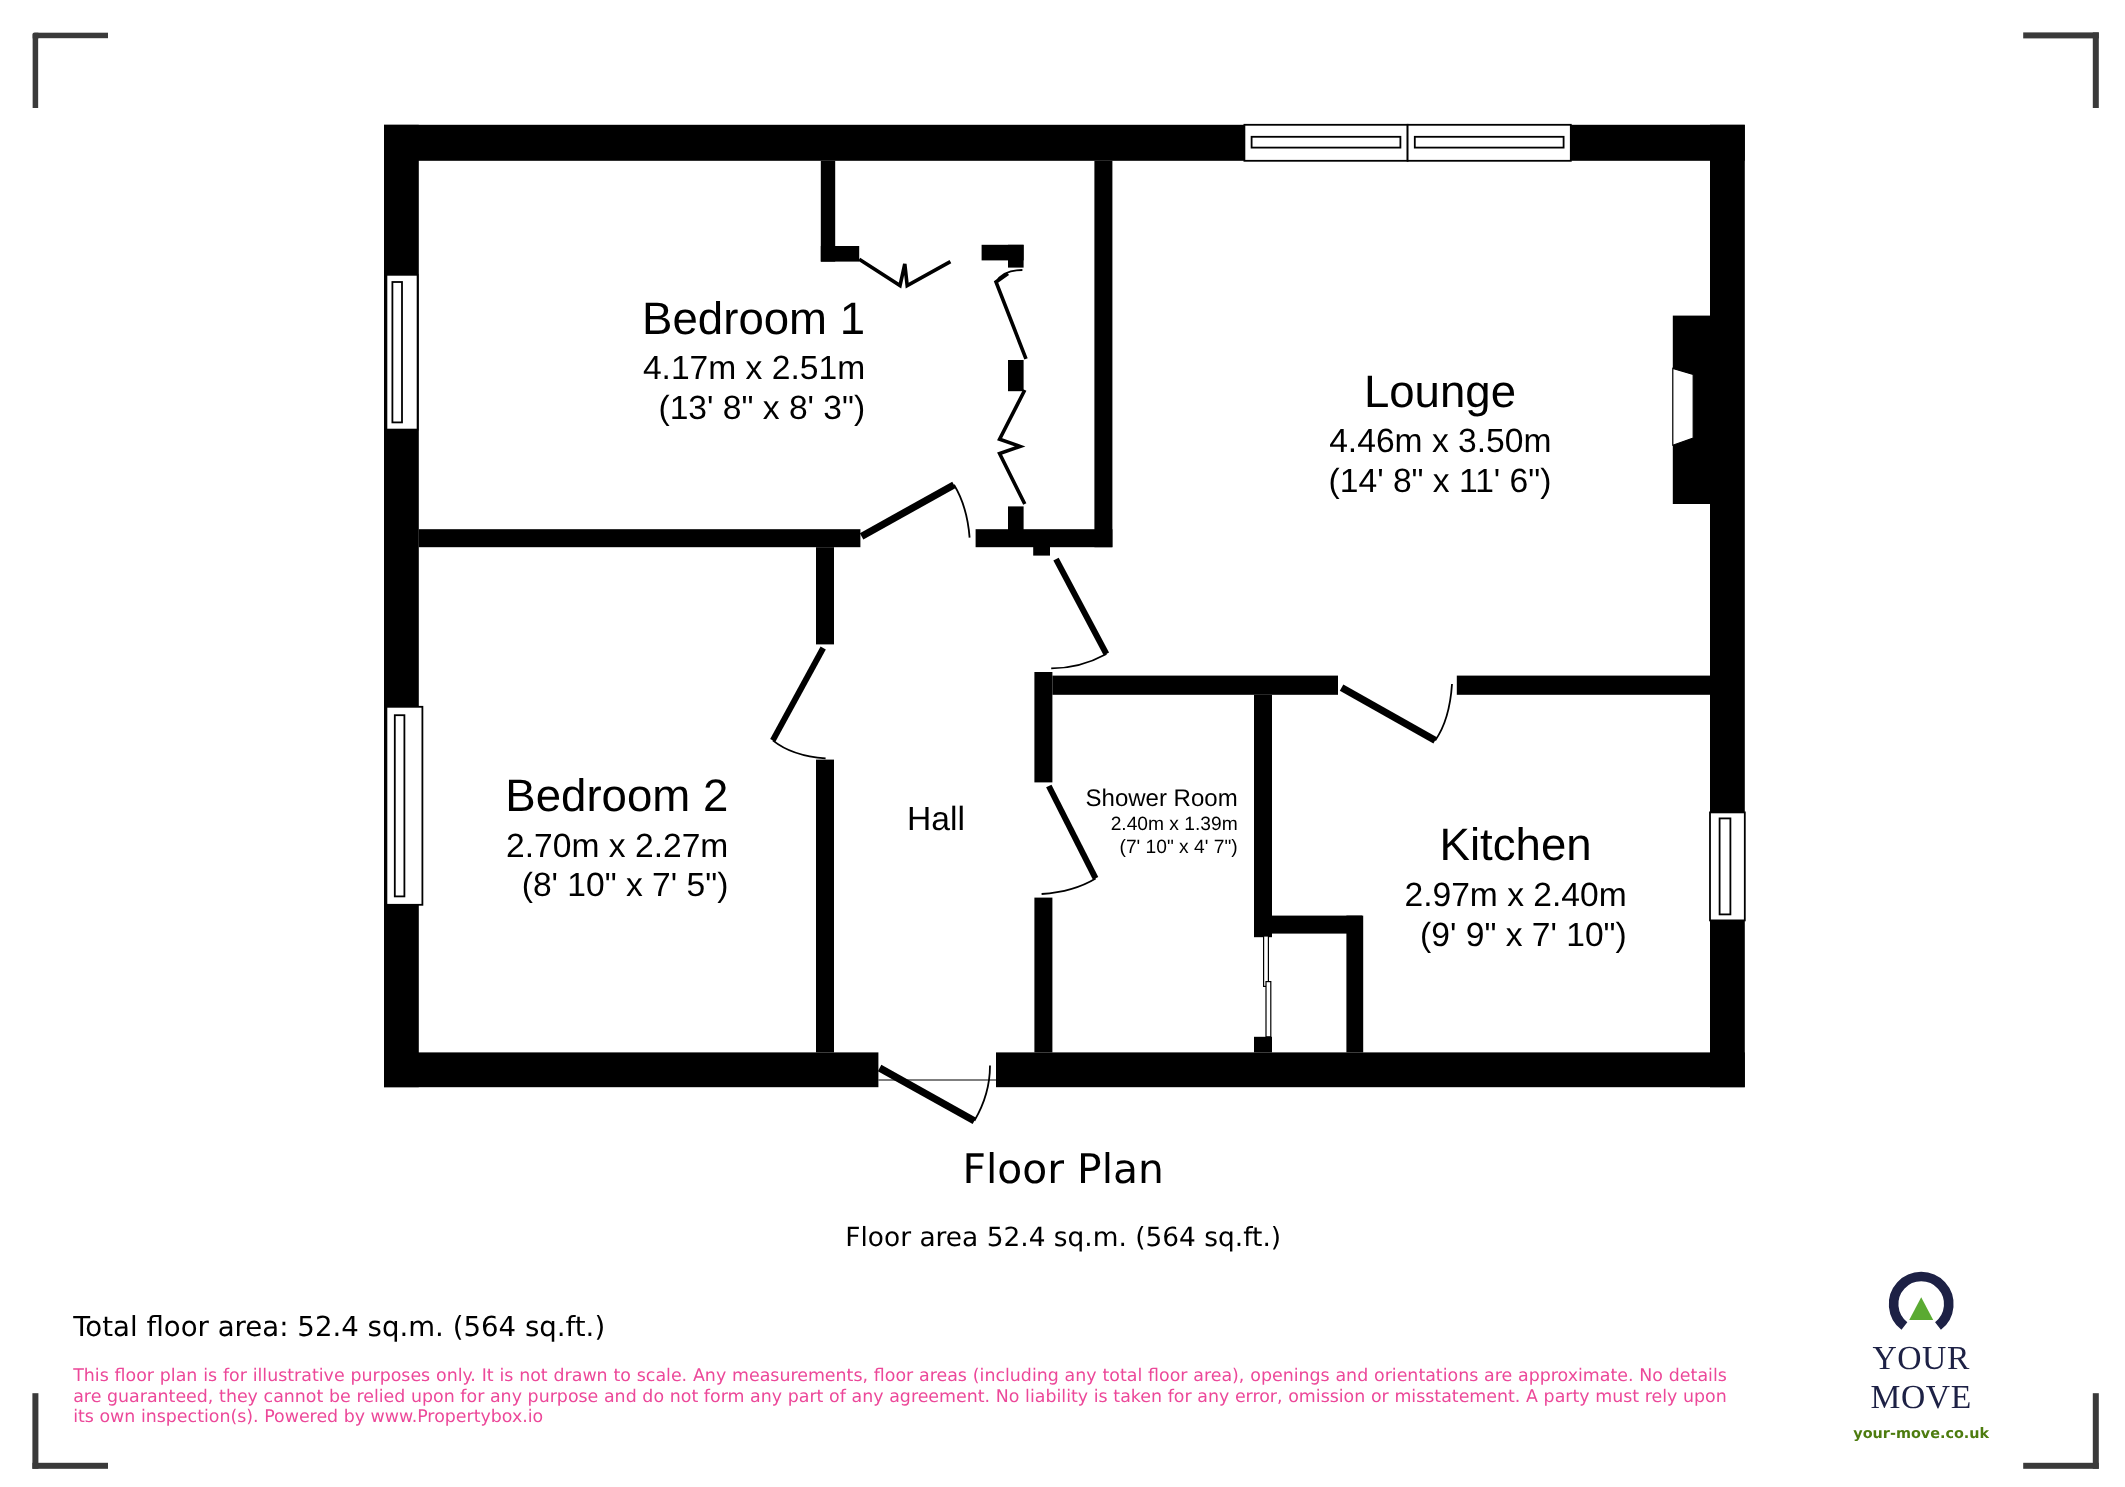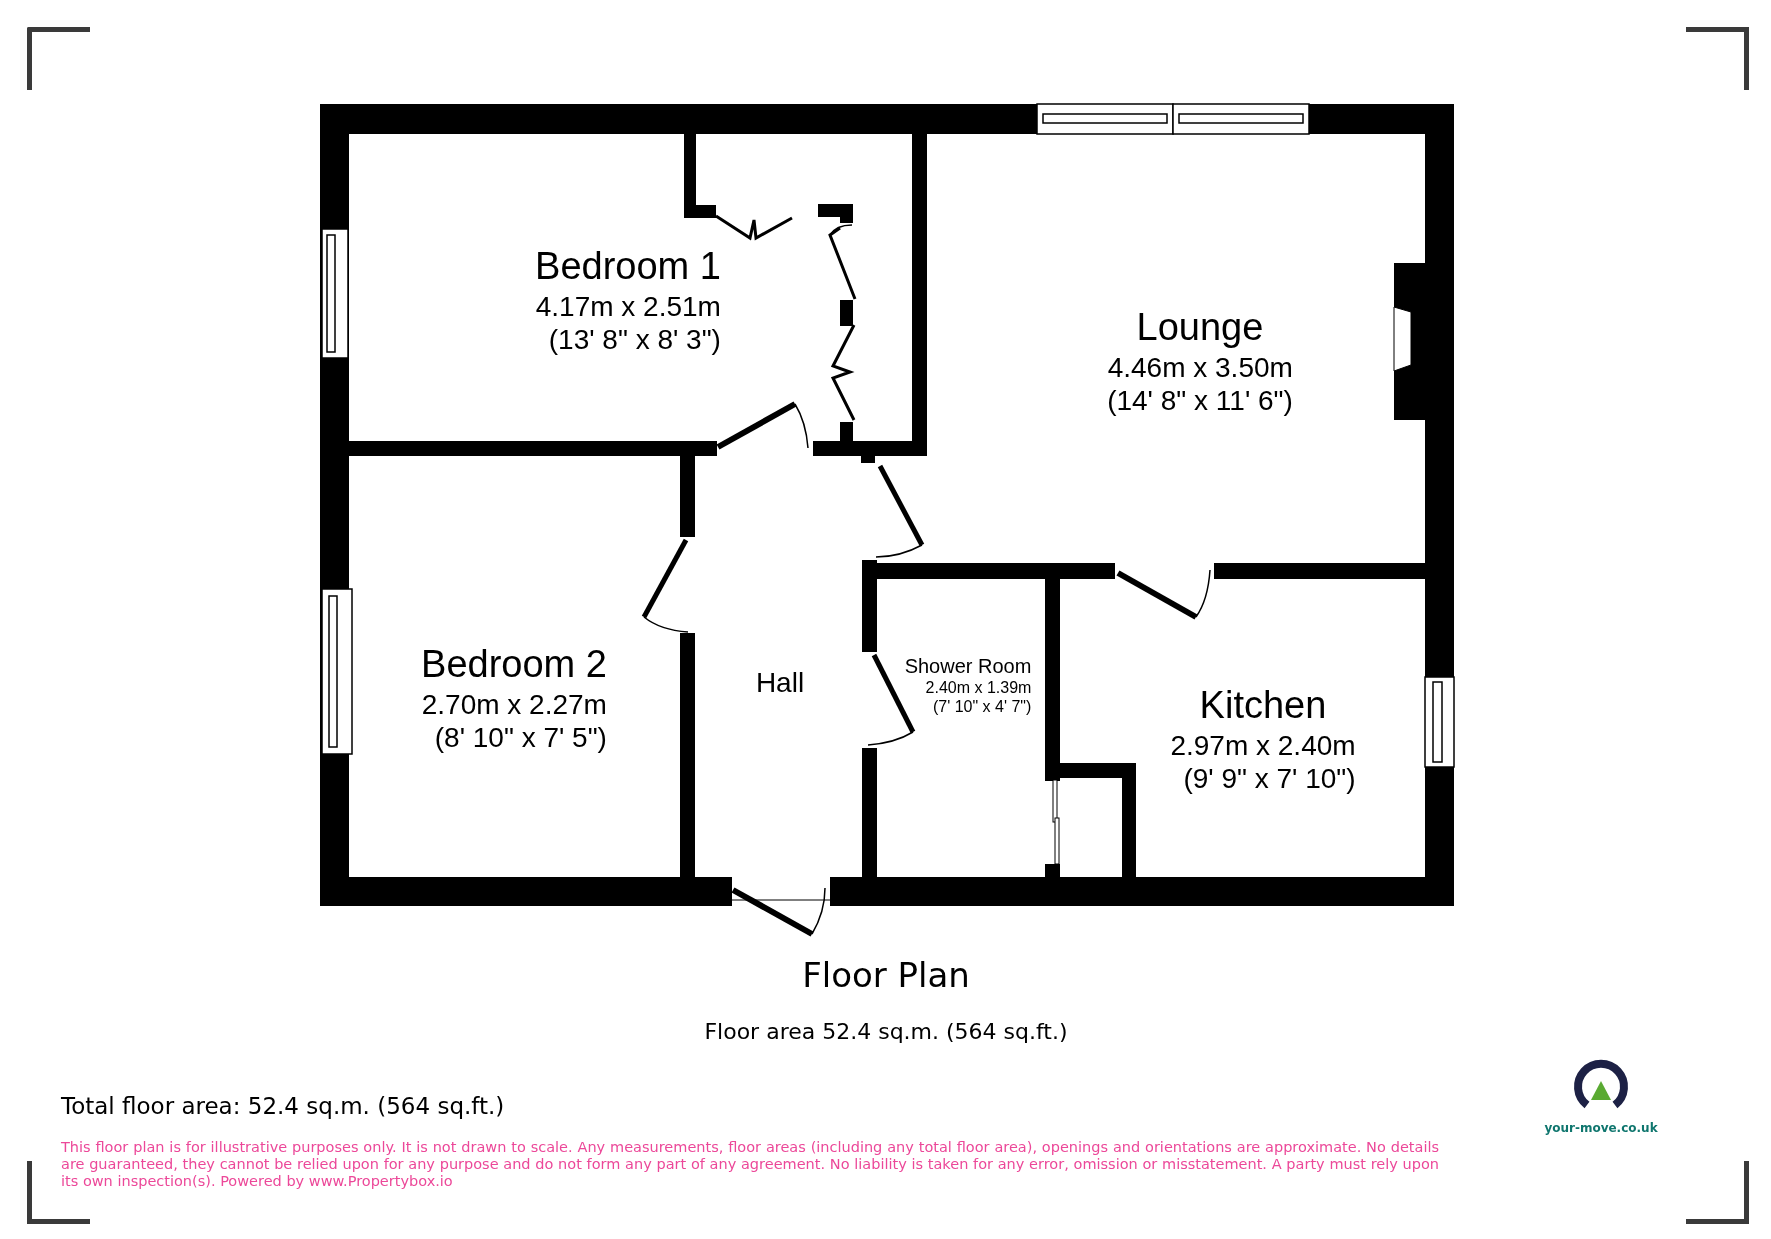--- a/index.html
+++ b/index.html
@@ -16,21 +16,21 @@
   .room-label.small .name { font-size:20px; }
   .room-label.small .dim { font-size:16px; }
   .room-label.hall .name { font-size:28px; }
   .plan-title { position:absolute; left:886px; top:955px; transform:translateX(-50%); font-size:34px; font-family:"DejaVu Sans", sans-serif; white-space:nowrap; }
   .plan-area { position:absolute; left:886px; top:1003px; transform:translateX(-50%); font-size:22px; white-space:nowrap;margin-top:16px; }
   .total-area { position:absolute; left:61px; top:1093px; font-size:23px; font-family:"DejaVu Sans", sans-serif; }
   .disclaimer { position:absolute; left:61px; top:1139px; width:1378px; font-size:14.5px; line-height:17px; color:#ec4899; font-family:"DejaVu Sans", sans-serif; text-align:justify; }
   .logo { position:absolute; left:1516px; top:1055px; width:170px; text-align:center; }
   .logo .mark { width:60px; height:60px; margin:0 auto; display:block; }
   .logo .brand { font-family:"Liberation Serif", serif; font-size:28px; color:#1d2145; letter-spacing:0.5px; display:block; margin-top:2px; }
-  .logo .url { font-size:12px; color:#0f766e; font-weight:bold; display:block; margin-top:6px; }
+  .logo .url { font-size:12px; color:#4d7c0f; font-weight:bold; display:block; margin-top:6px; }
 </style>
 </head>
 <body>
 
 <div class="corner tl"></div>
 <div class="corner tr"></div>
 <div class="corner bl"></div>
 <div class="corner br"></div>
 
 <svg class="plan" width="1771" height="1239" viewBox="0 0 1771 1239">
@@ -167,14 +167,15 @@
 <div class="plan-area">Floor area 52.4 sq.m. (564 sq.ft.)</div>
 
 <div class="total-area">Total floor area: 52.4 sq.m. (564 sq.ft.)</div>
 <div class="disclaimer">This floor plan is for illustrative purposes only. It is not drawn to scale. Any measurements, floor areas (including any total floor area), openings and orientations are approximate. No details are guaranteed, they cannot be relied upon for any purpose and do not form any part of any agreement. No liability is taken for any error, omission or misstatement. A party must rely upon its own inspection(s). Powered by www.Propertybox.io</div>
 
 <div class="logo">
   <svg class="mark" viewBox="0 0 60 60">
     <path d="M16,50 A23,23 0 1 1 44,50" fill="none" stroke="#1d2145" stroke-width="8"></path>
     <polygon points="30,26 40,45 20,45" fill="#5aaa32"></polygon>
   </svg>
+  <span class="brand">YOUR MOVE</span>
   <span class="url">your-move.co.uk</span>
 </div>
 
 </body></html>

